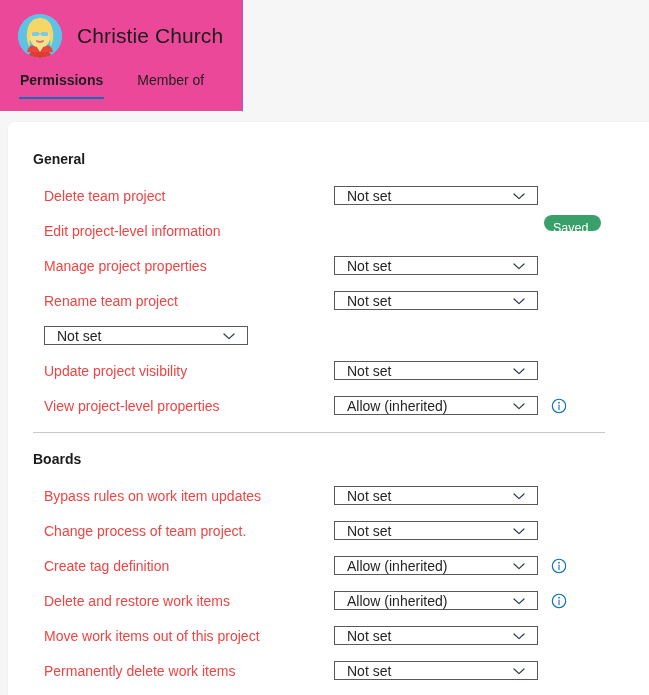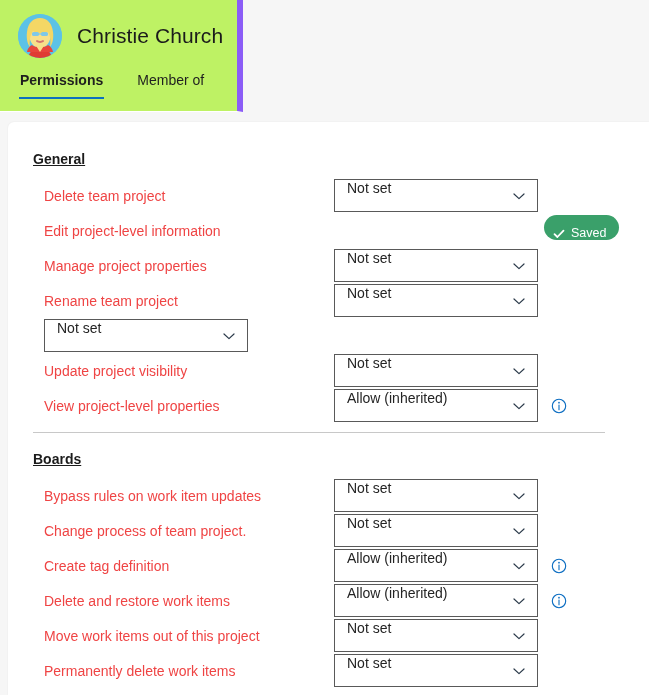--- a/index.html
+++ b/index.html
@@ -14,22 +14,22 @@
     position: relative;
     width: 649px; height: 695px;
     background: #f6f6f6;
   }
 
   
   .header {
     position: absolute;
     left: 0; top: 0;
     width: 243px; height: 112px;
-    background: #bef264;
-    border-right: 6px solid #8b5cf6;
+    background: #ec4899;
+    border-right: 1px solid #8b5cf6;
     border-bottom: 1px solid #ffffff;
   }
   .header-right-fill {
     position: absolute;
     left: 243px; top: 0;
     width: 406px; height: 113px;
     background: #f6f6f6;
   }
   .identity {
     position: absolute;
@@ -95,21 +95,20 @@
     padding: 0;
   }
 
   .section { position: relative; }
   .section-title {
     font-size: 14px;
     font-weight: 700;
     color: #1b1b1b;
     margin: 0;
     padding: 0 0 0 25px;
-    text-decoration: underline;
   }
   .section-divider {
     height: 1px;
     background: #c8c8c8;
     margin: 0 44px 0 25px;
   }
 
   .row {
     position: relative;
     display: flex;
@@ -120,24 +119,25 @@
   .row-label {
     font-size: 14px;
     color: #ef4444;
     width: 290px;
     flex: 0 0 290px;
     white-space: nowrap;
   }
   .dropdown {
     position: relative;
     width: 204px;
-    height: 33px;
+    height: 19px;
     border: 1px solid #595959;
     background: #ffffff;
     display: flex;
+    align-items: center;
     cursor: pointer;
   }
   .dropdown-value {
     font-size: 14px;
     color: #242424;
     padding-left: 12px;
     white-space: nowrap;
   }
   .chev {
     position: absolute;
@@ -150,30 +150,31 @@
     margin-left: 13px;
     width: 16px; height: 16px;
     flex: 0 0 16px;
     cursor: pointer;
   }
   .info-icon svg { display: block; }
 
   .saved-badge {
     position: absolute;
     left: 544px; top: 215px;
-    height: 25px;
+    height: 16px;
     padding: 0 13px 0 9px;
     border-radius: 13px;
     background: #3aa06a;
     color: #ffffff;
     font-size: 12.5px;
     display: flex;
-    align-items: flex-end;
+    align-items: flex-start;
     gap: 6px;
     white-space: nowrap;
+    flex-direction: column;
   }
   .saved-check { width: 12px; height: 12px; display:block; }
 </style>
 </head>
 <body>
 
 <div id="root">
 
   <div class="header-right-fill"></div>
 

